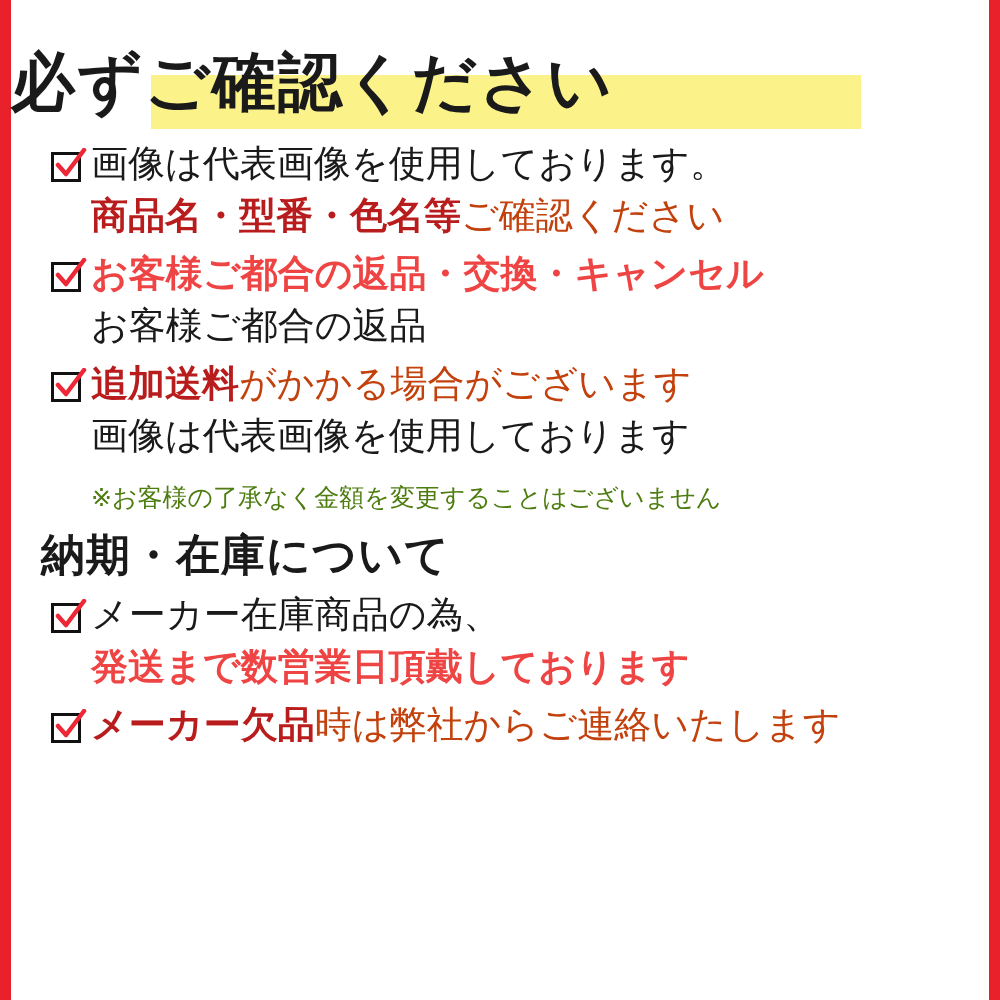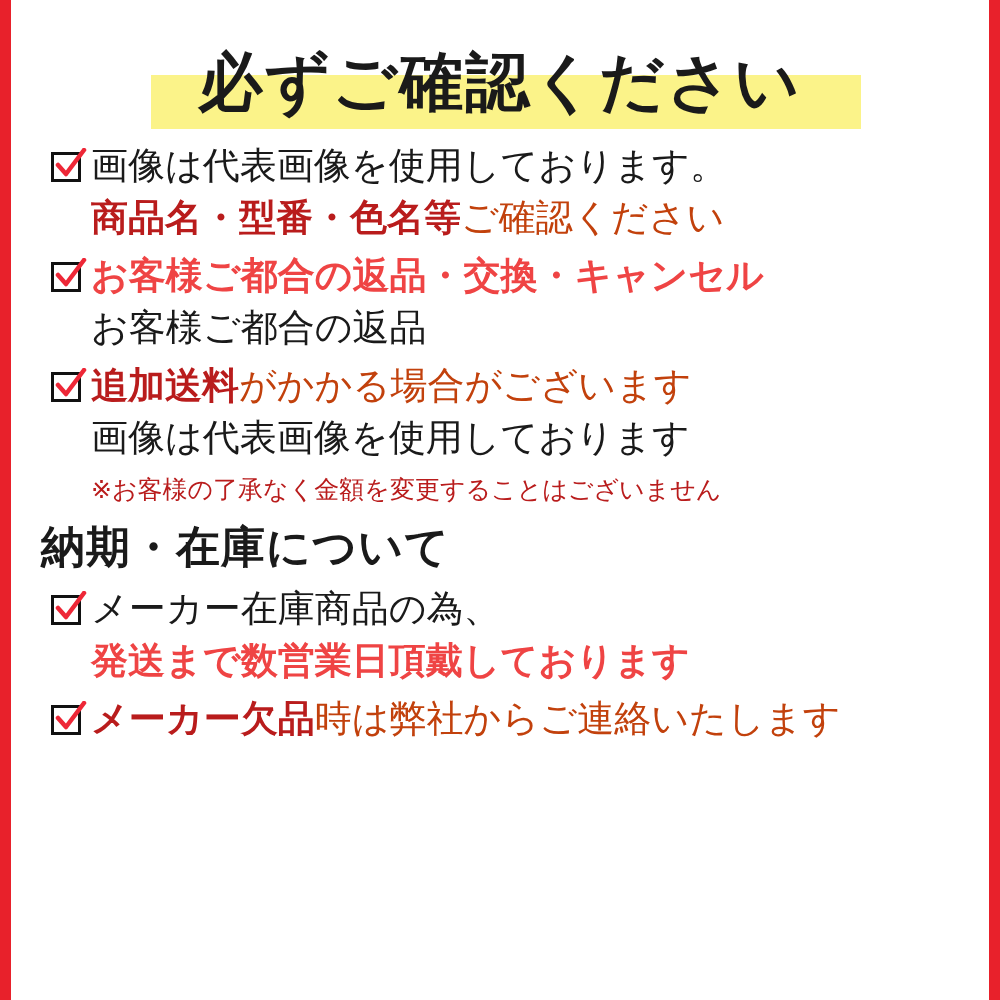--- a/index.html
+++ b/index.html
@@ -35,21 +35,21 @@
     position: absolute;
     left: 11px;
     right: 11px;
     top: 0;
     bottom: 0;
   }
 
   
   .title-wrap {
     position: relative;
-    text-align: center;
+    text-align: left;
     margin-top: 30px;
     height: 110px;
   }
   .title-highlight {
     position: absolute;
     left: 140px;
     top: 45px;
     width: 710px;
     height: 54px;
     background: #fbf389;
@@ -105,21 +105,21 @@
     position: absolute;
     left: 4px;
     top: 0px;
     width: 34px;
     height: 34px;
   }
   .lines {
     flex: 1 1 auto;
   }
   .line {
-    font-family: Liberation Sans, sans-serif;
+    font-family: Liberation Mono, monospace;
     font-size: 37px;
     line-height: 52px;
     color: #1a1a1a;
     white-space: nowrap;
     letter-spacing: 0px;
   }
   .line.red {
     color: #ef4444;
     font-weight: bold;
   }
@@ -129,23 +129,23 @@
     margin-top: 36px;
   }
   .line .blk-in {
     color: #c2410c;
     font-weight: normal;
   }
   .note {
     font-family: "DejaVu Sans", sans-serif;
     font-size: 25px;
     line-height: 36px;
-    color: #b91c1c;
+    color: #4d7c0f;
     white-space: nowrap;
-    margin-top: 8px;
+    margin-top: 16px;
   }
 </style>
 </head>
 <body>
 
 <div class="page">
 
   <div class="edge-bar left"></div>
   <div class="edge-bar right"></div>
 

